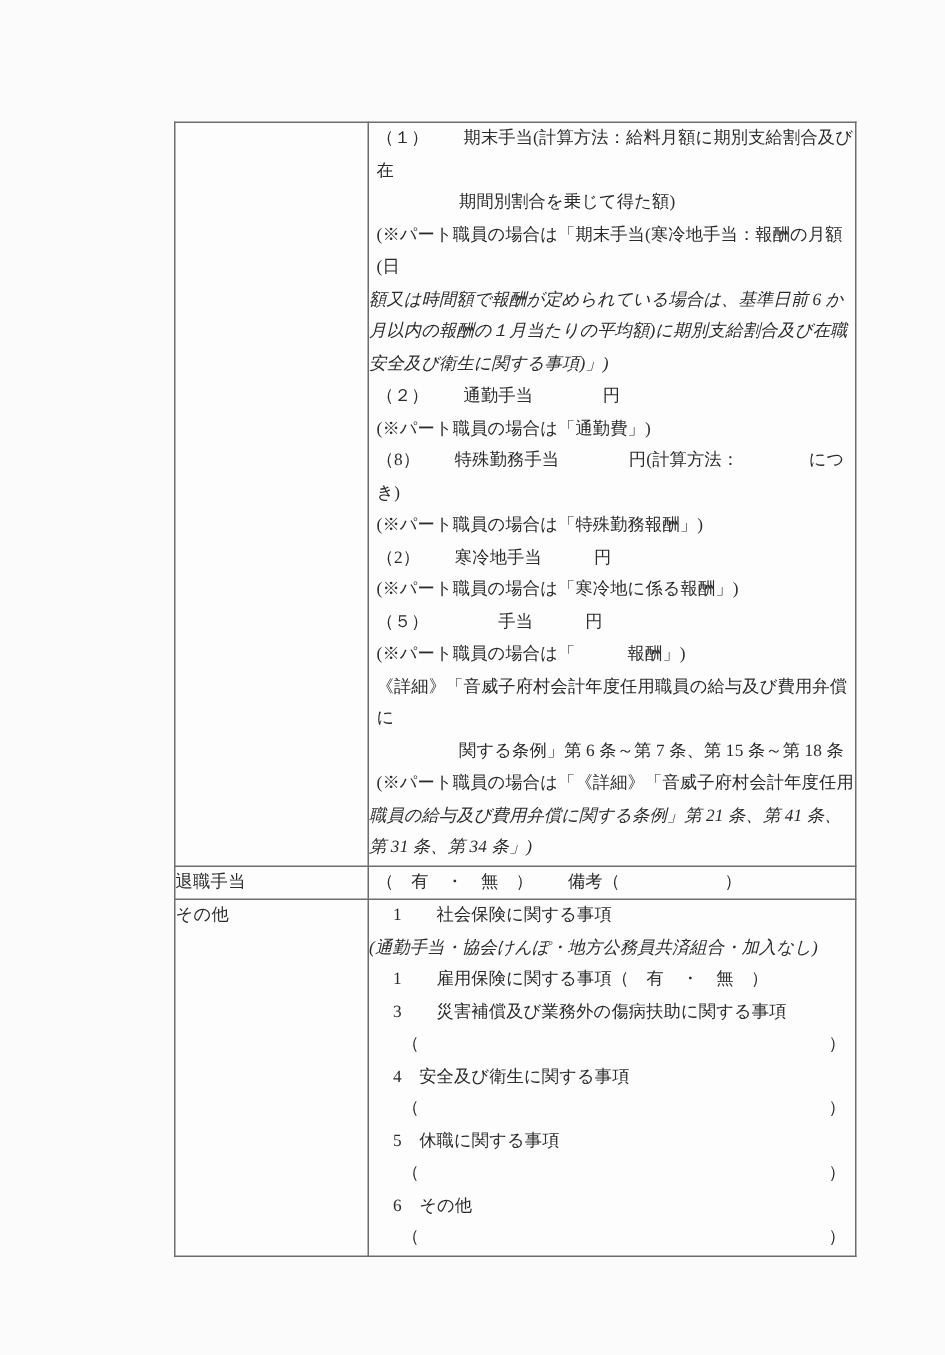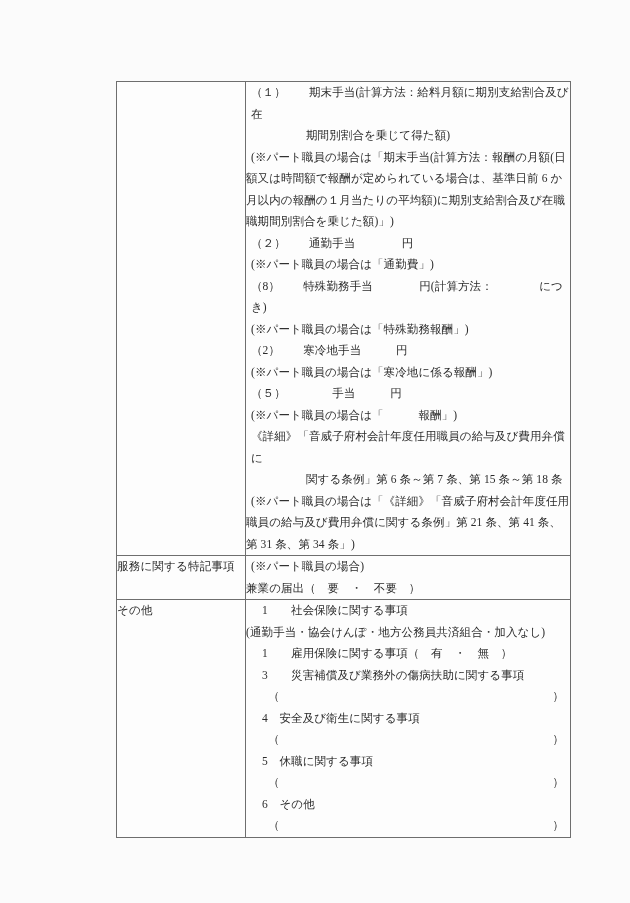--- a/index.html
+++ b/index.html
@@ -61,21 +61,21 @@
   .ln {
     display: block;
     white-space: pre-wrap;
   }
 
   
   .ln.i1 { padding-left: 5px; }
   .ln.i3 { padding-left: 60px; }
   .ln.i4 { padding-left: 16px; }
 
-  .ln.flush { padding-left: 0; }
+  .ln.flush { padding-left: 0; font-style: italic; }
 
   .fill-line {
     display: flex;
     justify-content: space-between;
     padding-left: 22px;
     padding-right: 6px;
   }
 </style>
 </head>
 <body>
@@ -85,44 +85,43 @@
     <colgroup>
       <col class="label-col">
       <col class="value-col">
     </colgroup>
     <tbody>
         <tr>
           <td class="label-cell"></td>
           <td class="value-cell">
             <div class="ln i1">（１）　　期末手当(計算方法：給料月額に期別支給割合及び在</div>
             <div class="ln i3">期間別割合を乗じて得た額)</div>
-            <div class="ln i1">(※パート職員の場合は「期末手当(計算方法：報酬の月額(日</div>
+            <div class="ln i1">(※パート職員の場合は「期末手当(寒冷地手当：報酬の月額(日</div>
             <div class="ln flush">額又は時間額で報酬が定められている場合は、基準日前 6 か</div>
             <div class="ln flush">月以内の報酬の１月当たりの平均額)に期別支給割合及び在職</div>
-            <div class="ln flush">職期間別割合を乗じた額)」)</div>
+            <div class="ln flush">安全及び衛生に関する事項)」)</div>
             <div class="ln i1">（２）　　通勤手当　　　　円</div>
             <div class="ln i1">(※パート職員の場合は「通勤費」)</div>
             <div class="ln i1">（8）　　特殊勤務手当　　　　円(計算方法：　　　　につき)</div>
             <div class="ln i1">(※パート職員の場合は「特殊勤務報酬」)</div>
             <div class="ln i1">（2）　　寒冷地手当　　　円</div>
             <div class="ln i1">(※パート職員の場合は「寒冷地に係る報酬」)</div>
             <div class="ln i1">（５）　　　　手当　　　円</div>
             <div class="ln i1">(※パート職員の場合は「　　　報酬」)</div>
             <div class="ln i1">《詳細》「音威子府村会計年度任用職員の給与及び費用弁償に</div>
             <div class="ln i3">関する条例」第 6 条～第 7 条、第 15 条～第 18 条</div>
             <div class="ln i1">(※パート職員の場合は「《詳細》「音威子府村会計年度任用</div>
             <div class="ln flush">職員の給与及び費用弁償に関する条例」第 21 条、第 41 条、</div>
             <div class="ln flush">第 31 条、第 34 条」)</div>
           </td>
         </tr>
         <tr>
-          <td class="label-cell">服務に関する特記事項</td>
+          <td class="label-cell">退職手当</td>
           <td class="value-cell">
-            <div class="ln i1">(※パート職員の場合)</div>
-            <div class="ln flush">兼業の届出（　要　・　不要　）</div>
+            <div class="ln i1">（　有　・　無　）　　備考（　　　　　　）</div>
           </td>
         </tr>
         <tr>
           <td class="label-cell">その他</td>
           <td class="value-cell">
             <div class="ln i4">1　　社会保険に関する事項</div>
             <div class="ln flush">(通勤手当・協会けんぽ・地方公務員共済組合・加入なし)</div>
             <div class="ln i4">1　　雇用保険に関する事項（　有　・　無　）</div>
             <div class="ln i4">3　　災害補償及び業務外の傷病扶助に関する事項</div>
             <div class="ln fill-line"><span>（</span><span>）</span></div>

